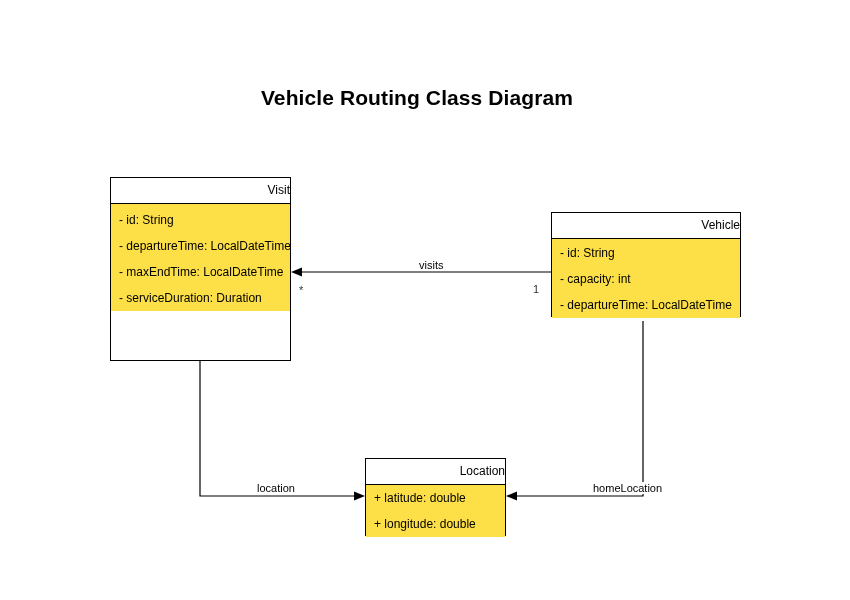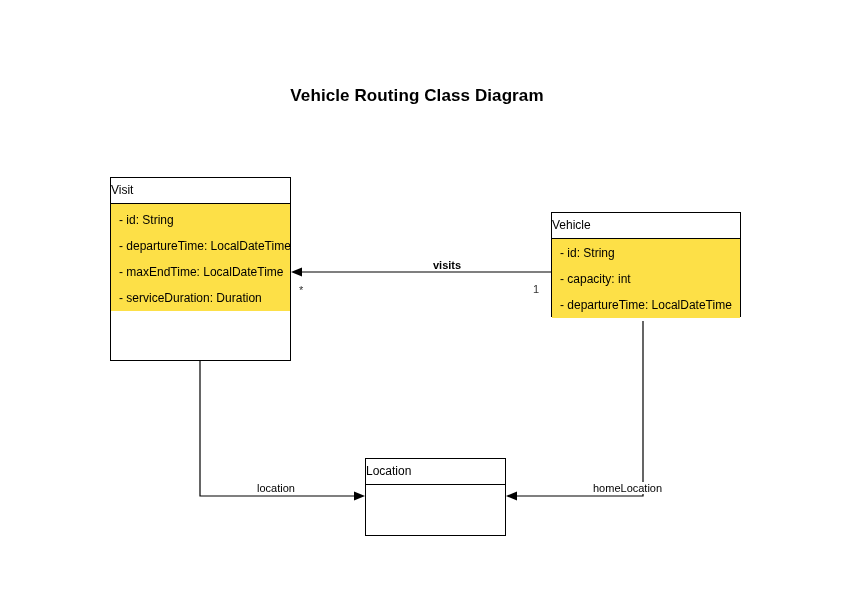--- a/index.html
+++ b/index.html
@@ -23,40 +23,40 @@
     height: 600px;
   }
 
   
   .diagram-title {
     position: absolute;
     left: 0;
     top: 86px;
     width: 834px;
     text-align: center;
-    font-size: 17px;
+    font-size: 21px;
     font-weight: bold;
     color: #000000;
     letter-spacing: 0.1px;
     white-space: nowrap;
   }
 
   
   .uml-class {
     position: absolute;
     box-sizing: border-box;
     border: 1px solid #000000;
     background: #ffffff;
     z-index: 5;
   }
   .uml-class-name {
     box-sizing: border-box;
     height: 26px;
     line-height: 25px;
-    text-align: left;
+    text-align: right;
     font-size: 12px;
     color: #000000;
     border-bottom: 1px solid #000000;
     background: #ffffff;
   }
   .uml-attrs {
     box-sizing: border-box;
     background: #fde047;
   }
   .uml-attr {
@@ -109,21 +109,21 @@
     z-index: 6;
   }
   .mult-label {
     position: absolute;
     font-size: 11px;
     color: #333333;
     white-space: nowrap;
     z-index: 6;
   }
 
-  #label-visits        { left: 430px; top: 259px; font-weight: bold; }
+  #label-visits        { left: 416px; top: 259px; }
   #label-location      { left: 254px; top: 482px; }
   #label-homelocation  { left: 546px; top: 482px; margin-left: 44px; }
   #mult-visit-end      { left: 299px; top: 284px; }
   #mult-vehicle-end    { left: 533px; top: 283px; }
 </style>
 </head>
 <body>
 
 <div id="canvas">
 
@@ -171,15 +171,19 @@
     <div class="uml-class-name">Vehicle</div>
     <div class="uml-attrs">
       <div class="uml-attr">- id: String</div>
       <div class="uml-attr">- capacity: int</div>
       <div class="uml-attr">- departureTime: LocalDateTime</div>
     </div>
   </div>
 
   <div class="uml-class" id="class-location">
     <div class="uml-class-name">Location</div>
+    <div class="uml-attrs">
+      <div class="uml-attr">+ latitude: double</div>
+      <div class="uml-attr">+ longitude: double</div>
+    </div>
   </div>
 
 </div>
 
 </body></html>

